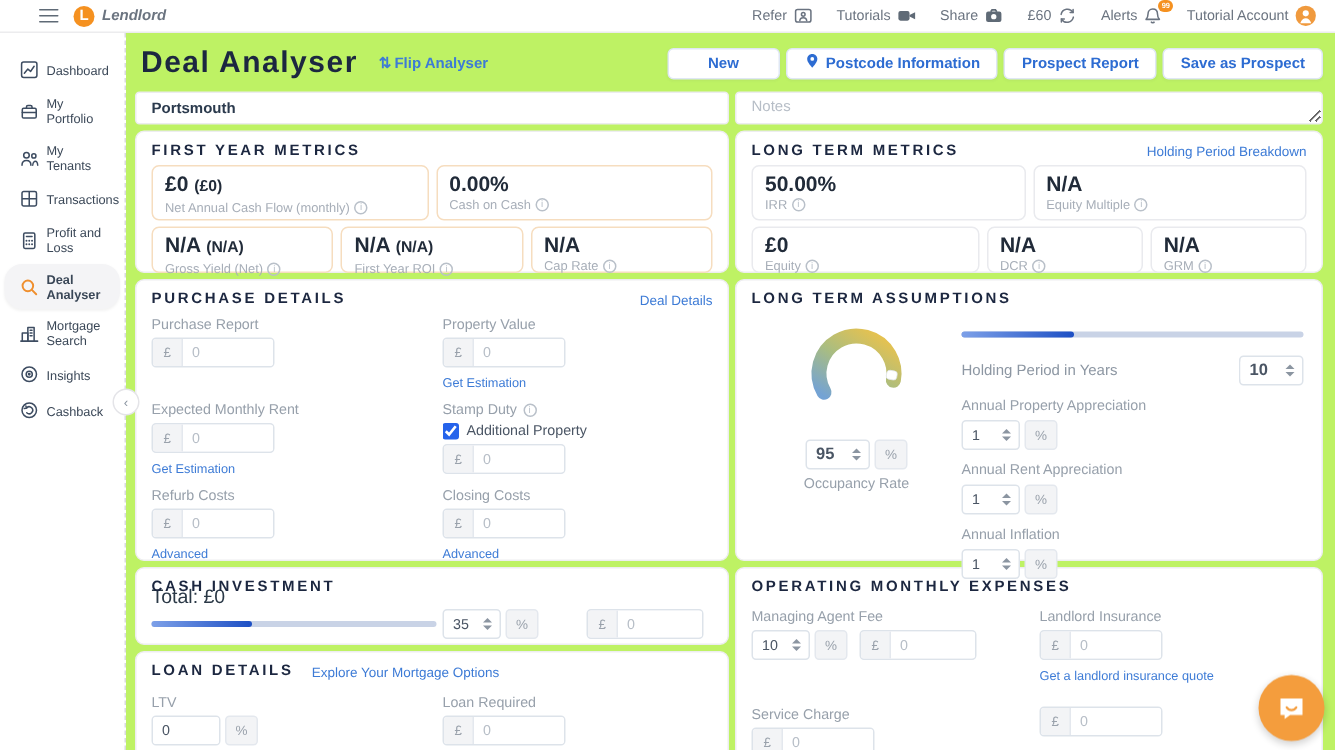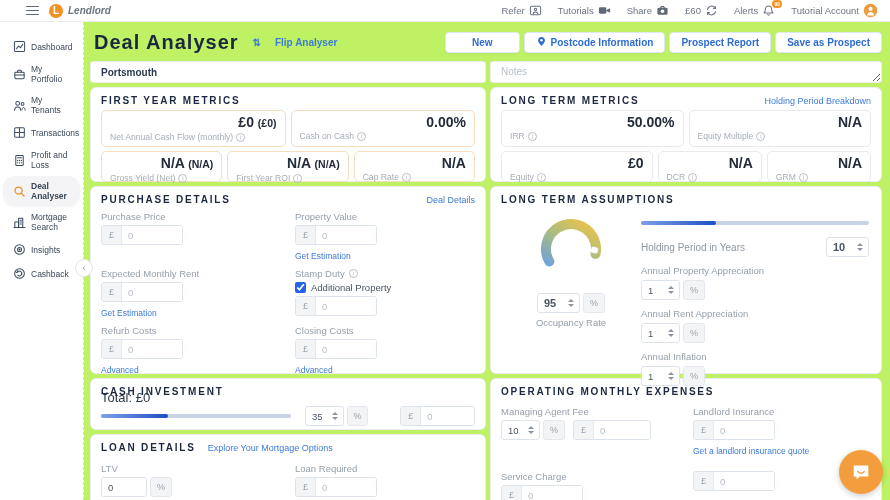--- a/index.html
+++ b/index.html
@@ -30,21 +30,21 @@
   .side-item.active { background:#f4f4f6; font-weight:700; box-shadow:0 1px 2px rgba(0,0,0,.05); }
   .collapse-btn { position:absolute; left:75px; top:237px; width:18px; height:18px; border-radius:50%;
     background:#fff; border:1px solid #e4e4e8; color:#8b95a1; font-size:9px; display:flex;
     align-items:center; justify-content:center; cursor:pointer; z-index:5; }
 
   .main { flex:1; padding:6px 8px 0 6px; overflow:hidden; position:relative; }
 
   
   .header-row { display:flex; align-items:center; height:28px; }
   .page-title { font-size:20px; font-weight:800; letter-spacing:1px; color:#1c2740; margin-left:4px; }
-  .flip-link { margin-left:14px; font-size:10px; font-weight:600; color:#3d7bd6; cursor:pointer; display:flex; align-items:center; gap:14px; }
+  .flip-link { margin-left:14px; font-size:10px; font-weight:600; color:#3d7bd6; cursor:pointer; display:flex; align-items:center; gap:2px; }
   .flip-icon::before { content:"⇅"; font-size:10px; }
   .header-buttons { margin-left:auto; display:flex; gap:4px; }
   .btn { height:21px; padding:0 11px; background:#fff; border:1px solid #dfe7f4; border-radius:4px;
     color:#2d6cd2; font-size:10px; font-weight:600; display:flex; align-items:center; gap:4px;
     cursor:pointer; box-shadow:0 1px 2px rgba(30,60,120,.05); white-space:nowrap; }
   .btn.new { padding:0 26px; }
 
   
   .inputs-row { display:flex; gap:4px; margin-top:5px; }
   .address-input { width:396px; height:22px; border:1px solid #ececef; border-radius:3px; background:#fff;
@@ -57,21 +57,21 @@
   .columns { display:flex; gap:4px; margin-top:4px; align-items:flex-start; }
   .col-left { width:396px; flex-shrink:0; }
   .col-right { flex:1; }
   .section { background:#fff; border:1px solid #ededf0; border-radius:6px; padding:7px 10px; margin-bottom:4px; }
   .sec-title { font-size:10px; font-weight:800; letter-spacing:1.8px; text-transform:uppercase; color:#1c2740; }
   .sec-head { display:flex; align-items:center; justify-content:space-between; }
   .link { color:#3d7bd6; font-size:9px; cursor:pointer; text-decoration:none; }
   .link.sm { font-size:8.5px; }
 
   
-  .m-row { display:flex; gap:5px; margin-top:4px;text-align:right; }
+  .m-row { display:flex; gap:5px; margin-top:4px; }
   .mcard { border:1px solid #e9eaee; border-radius:5px; padding:3px 8px 4px; background:#fff; min-width:0; }
   .mcard.fy { border-color:#f6ddbf; }
   .m-row.r1 .mcard { flex:1; height:37px; }
   .m-row.r2 .mcard { flex:1; height:31px; }
   .m-row.ltm .mcard.w1 { flex:1.55; }
   .m-row.ltm .mcard.w2 { flex:1; }
   .mval { font-size:14px; font-weight:700; color:#212b39; white-space:nowrap; line-height:17px; }
   .mval .paren { font-size:10.5px; }
   .mlabel { font-size:8.6px; color:#a7aeb8; white-space:nowrap; overflow:hidden; display:flex; align-items:center; gap:3px; line-height:11px; }
   .info { width:9px; height:9px; border:1px solid #b9c0c9; border-radius:50%; color:#b9c0c9;
@@ -116,21 +116,21 @@
   .lta-slider { margin-top:14px; }
   .hold-row { display:flex; align-items:center; justify-content:space-between; margin-top:12px; }
   .hold-label { font-size:10px; color:#8d97a3; }
   .lta-group { margin-top:8px; }
   .lta-group .flabel { margin-bottom:4px; }
   .srow { display:flex; align-items:center; }
 
   
   .cash-row { display:flex; align-items:center; margin-top:9px; }
   .cash-slider { width:190px; flex-shrink:0; }
-  .cash-row .spinner { margin-left:14px;justify-content:space-between; }
+  .cash-row .spinner { margin-left:4px;justify-content:space-between; }
   .cash-row .igroup { margin-left:32px; }
 
   
   .ome { min-height:210px; }
   .ome-agent-row { display:flex; align-items:center; gap:8px; }
 
   
   .loan { min-height:110px; }
   .loan-head { display:flex; align-items:center; gap:12px; }
   .ltv-group { width:46px; }
@@ -385,21 +385,21 @@
           </div>
         </div>
 
         <div class="section" style="height:188px">
           <div class="sec-head">
             <div class="sec-title">Purchase Details</div>
             <a class="link">Deal Details</a>
           </div>
           <div class="fgrid">
             <div class="field">
-              <div class="flabel">Purchase Price</div>
+              <div class="flabel">Purchase Report</div>
               <div class="igroup">
                   <span class="prefix">£</span>
                   <input class="mini-input" placeholder="0" style="">
                 </div>
             </div>
             <div class="field">
               <div class="flabel">Property Value</div>
               <div class="igroup">
                   <span class="prefix">£</span>
                   <input class="mini-input" placeholder="0" style="">

